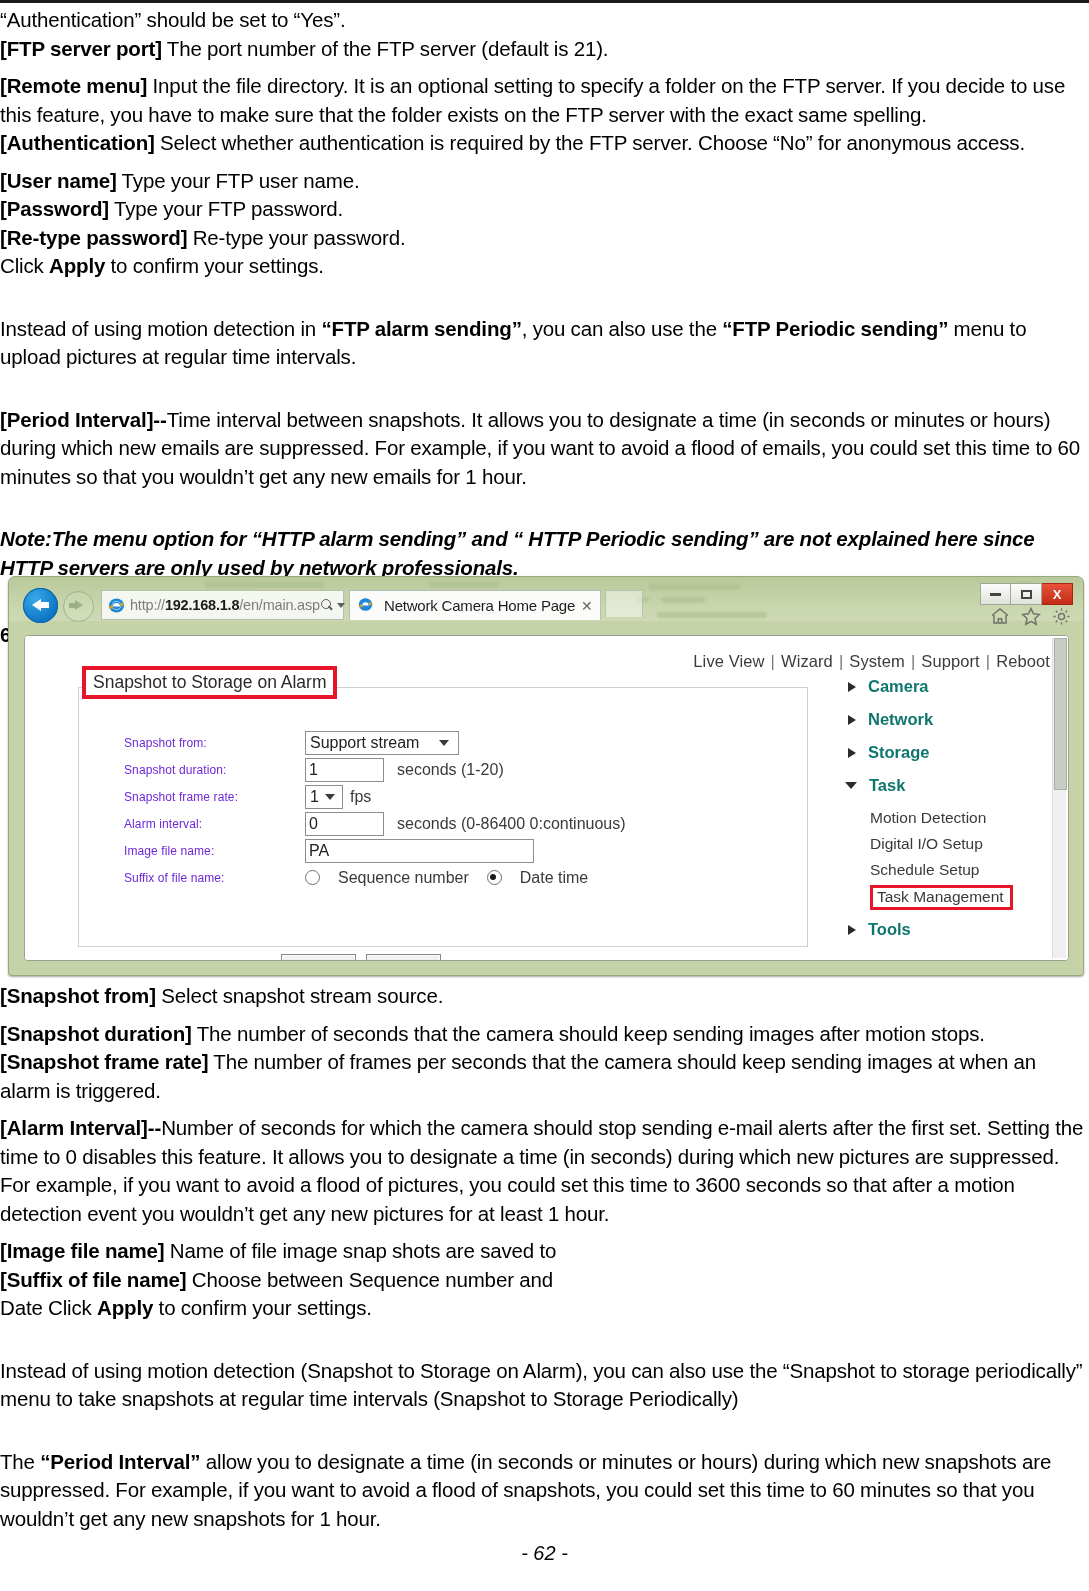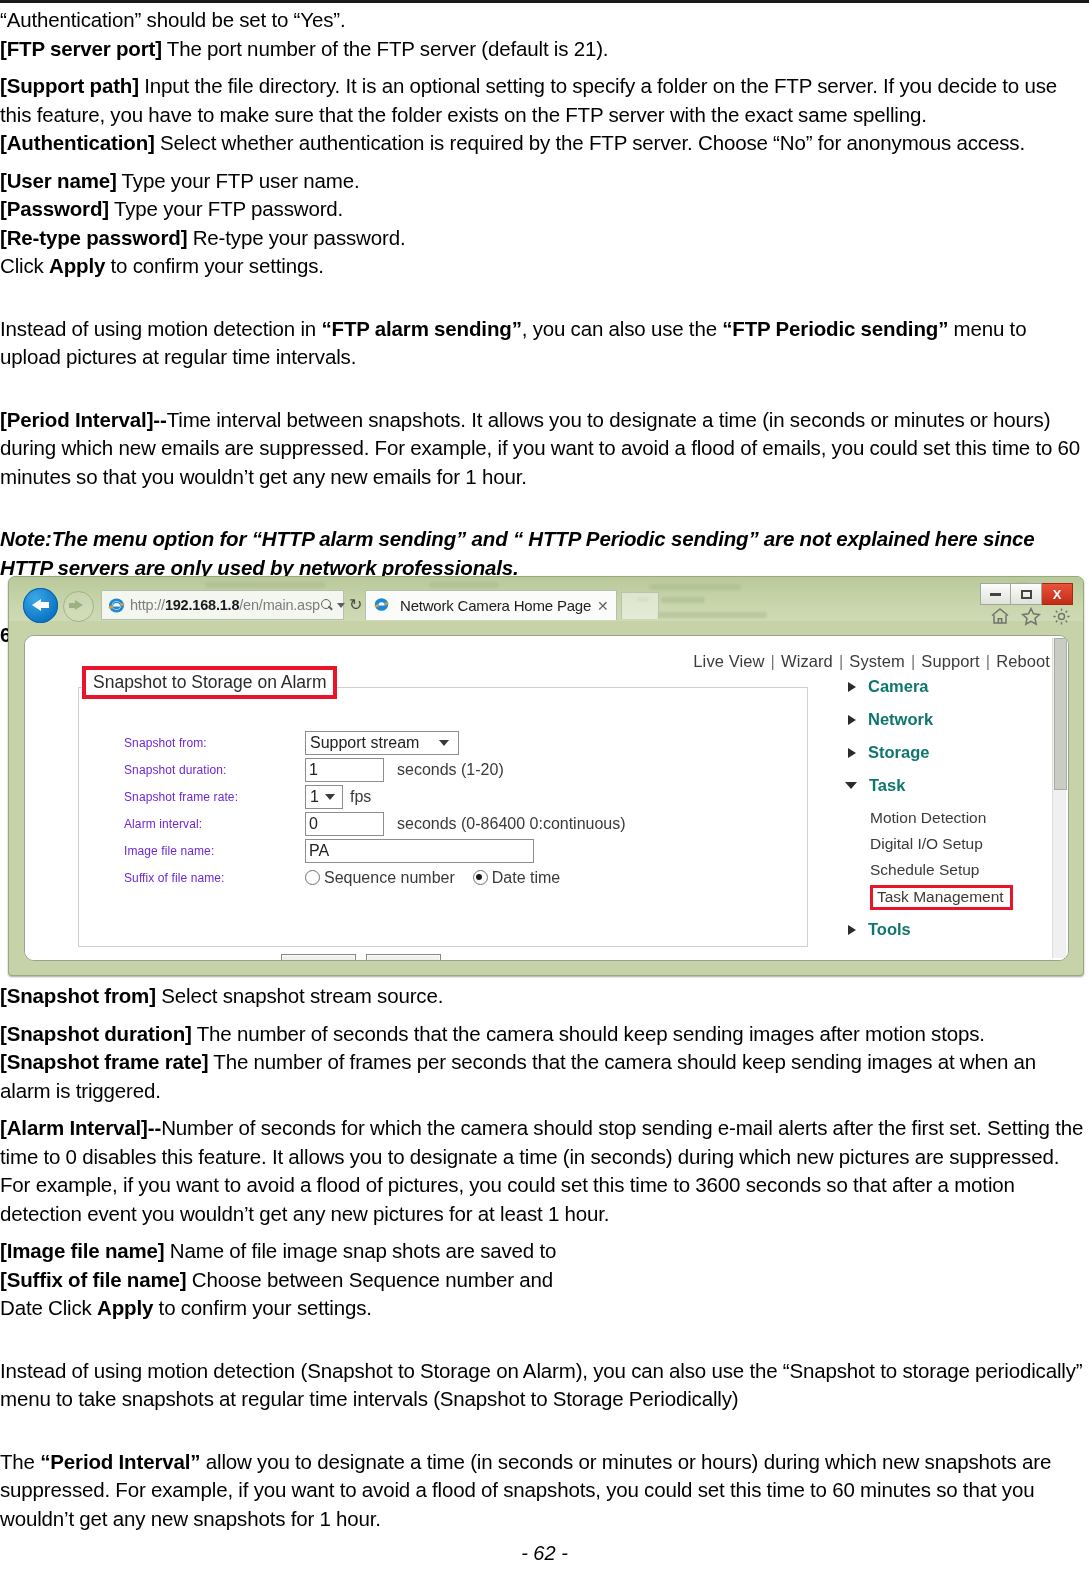--- a/index.html
+++ b/index.html
@@ -97,21 +97,21 @@
     font-size:14.5px;color:#7d7d7d;white-space:nowrap;letter-spacing:-.2px;
   }
   .url-text .host{color:#1a1a1a;font-weight:bold;}
   .url-icons{margin-left:auto;display:flex;align-items:center;gap:4px;color:#5a5a5a;font-size:15px;}
   .mag{position:relative;width:13px;height:15px;}
   .mag:before{content:"";position:absolute;left:1px;top:1px;width:8px;height:8px;border:1.5px solid #5e5e5e;border-radius:50%;}
   .mag:after{content:"";position:absolute;left:8px;top:9px;width:5px;height:1.5px;background:#5e5e5e;transform:rotate(45deg);}
   .caret-sm{width:0;height:0;border-left:4px solid transparent;border-right:4px solid transparent;border-top:5px solid #5e5e5e;}
   .reload{font-size:16px;color:#4a4a4a;line-height:1;}
 
-  .tabstrip{position:absolute;left:356px;top:13px;display:flex;align-items:center;}
+  .tabstrip{position:absolute;left:340px;top:13px;display:flex;align-items:flex-start;}
   .tab{
     height:30px;background:#fbfcf9;border:1px solid #b6bfae;border-bottom:none;
     display:flex;align-items:center;padding:0 7px;box-sizing:border-box;
   }
   .tab-title{font-size:15px;color:#1d1d1d;white-space:nowrap;letter-spacing:-.2px;margin:0 6px 0 4px;}
   .tab-close{font-size:14px;color:#666;}
   .tab-empty{width:36px;height:26px;background:rgba(255,255,255,.45);border:1px solid #b9c4ad;border-bottom:none;margin-left:4px;}
 
   .winbtns{position:absolute;right:10px;top:6px;display:flex;height:22px;}
   .wb{
@@ -126,21 +126,21 @@
   .wb .maxglyph{width:11px;height:9px;border:2px solid #444;box-sizing:border-box;}
 
   .toolicons{position:absolute;right:12px;top:30px;display:flex;gap:11px;color:#70766a;}
   .toolicons svg{display:block;}
 
   
   .viewport{
     position:absolute;left:15px;top:58px;right:14px;bottom:14px;
     background:#ffffff;
     border:1px solid #9aa38f;
-    border-radius:10px;
+    border-radius:4px;
     box-shadow:inset 0 0 0 2px #f3f4f0;
     overflow:hidden;
   }
   .vp-inner{position:absolute;left:0;top:0;right:0;bottom:0;background:#fff;}
 
   .topnav{
     position:absolute;right:18px;top:16px;
     font-size:16.5px;color:#3c3c3c;letter-spacing:.1px;white-space:nowrap;
   }
   .topnav span.sep{color:#777;margin:0 6px;}
@@ -175,21 +175,21 @@
   }
   .sel .selval{margin-right:18px;}
   .sel.small .selval{margin-right:4px;}
   .chev{width:0;height:0;border-left:5px solid transparent;border-right:5px solid transparent;border-top:6px solid #3a3a3a;margin-left:2px;}
   .txt{
     height:24px;border:1px solid #8d8d8d;background:#fff;
     font-size:16px;color:#222;padding:0 3px;box-sizing:border-box;
     display:inline-flex;align-items:center;
   }
   .hint{margin-left:13px;font-size:16px;color:#3a3a3a;}
-  .radio-wrap{display:flex;align-items:center;gap:4px;margin-right:18px;font-size:16px;color:#3a3a3a;}
+  .radio-wrap{display:flex;align-items:center;gap:18px;margin-right:18px;font-size:16px;color:#3a3a3a;}
   .radio{
     width:13px;height:13px;border-radius:50%;border:1px solid #6f6f6f;background:#fff;
     position:relative;flex:0 0 13px;
   }
   .radio.on:after{content:"";position:absolute;left:2.5px;top:2.5px;width:6px;height:6px;border-radius:50%;background:#1a1a1a;}
 
   .btnrow{position:absolute;left:256px;top:318px;display:flex;gap:10px;}
   .btn{
     min-width:75px;height:30px;border:1px solid #888;
     background:linear-gradient(to bottom,#f2f2f2,#e2e2e2);
@@ -230,21 +230,21 @@
   <div class="top-rule"></div>
 
   <div class="content">
 
     <p class="t"><span>“Authentication” should be set to “Yes”.</span></p>
 
     <p class="t"><b>[FTP server port]</b><span> The port number of the FTP server (default is 21).</span></p>
 
     <div class="gap-s"></div>
 
-    <p class="t"><b>[Support path]</b><span> Input the file directory. It is an optional setting to specify a folder on the FTP server. If you decide to use this feature, you have to make sure that the folder exists on the FTP server with the exact same spelling.</span></p>
+    <p class="t"><b>[Remote menu]</b><span> Input the file directory. It is an optional setting to specify a folder on the FTP server. If you decide to use this feature, you have to make sure that the folder exists on the FTP server with the exact same spelling.</span></p>
 
     <p class="t"><b>[Authentication]</b><span> Select whether authentication is required by the FTP server. Choose “No” for anonymous access.</span></p>
 
     <div class="gap-s"></div>
 
     <p class="t"><b>[User name]</b><span> Type your FTP user name.</span></p>
 
     <p class="t"><b>[Password]</b><span> Type your FTP password.</span></p>
 
     <p class="t"><b>[Re-type password]</b><span> Re-type your password.</span></p>

